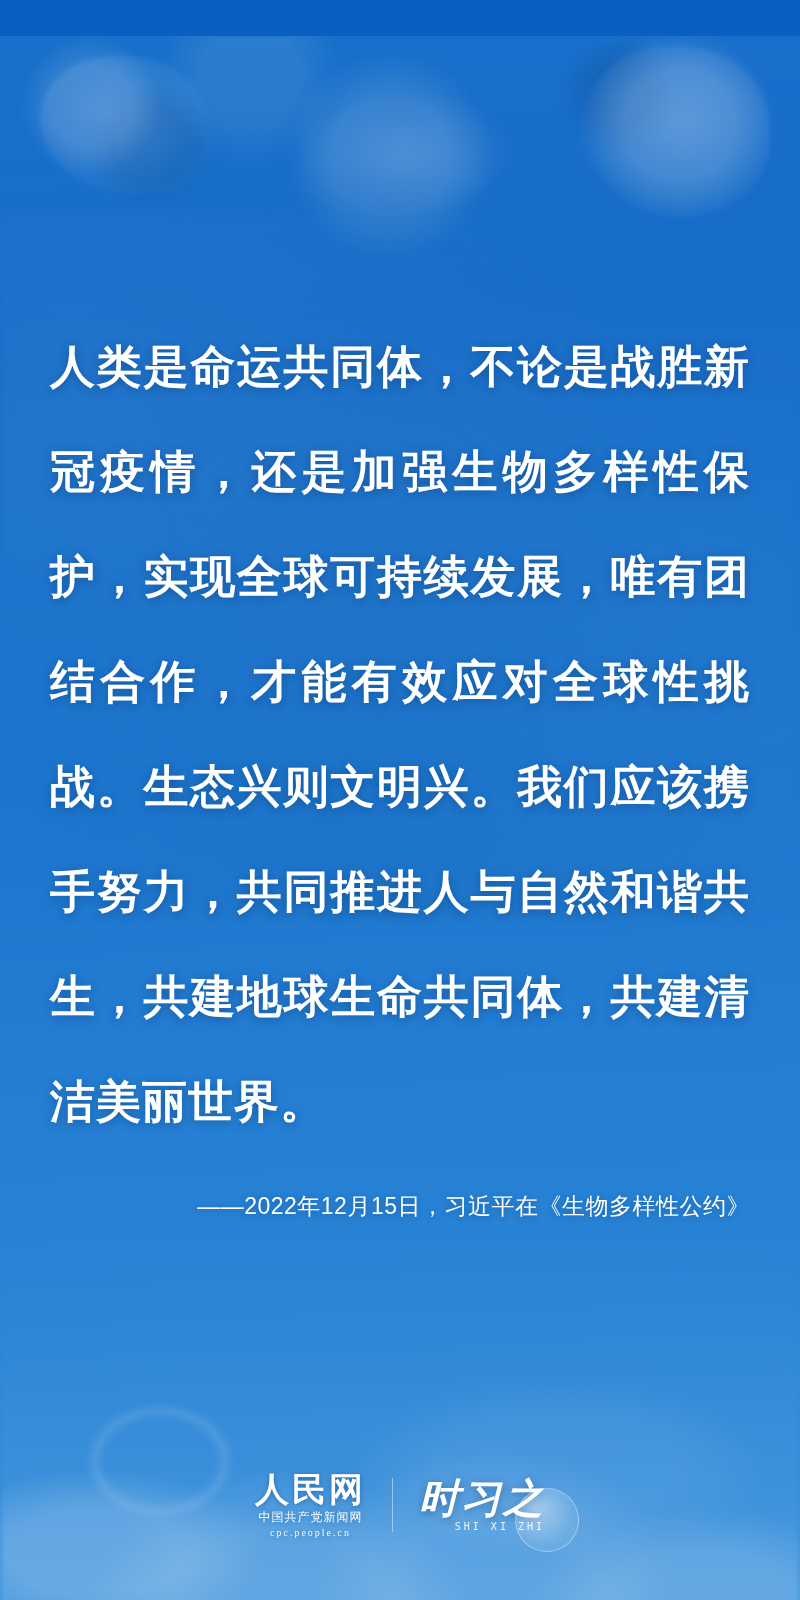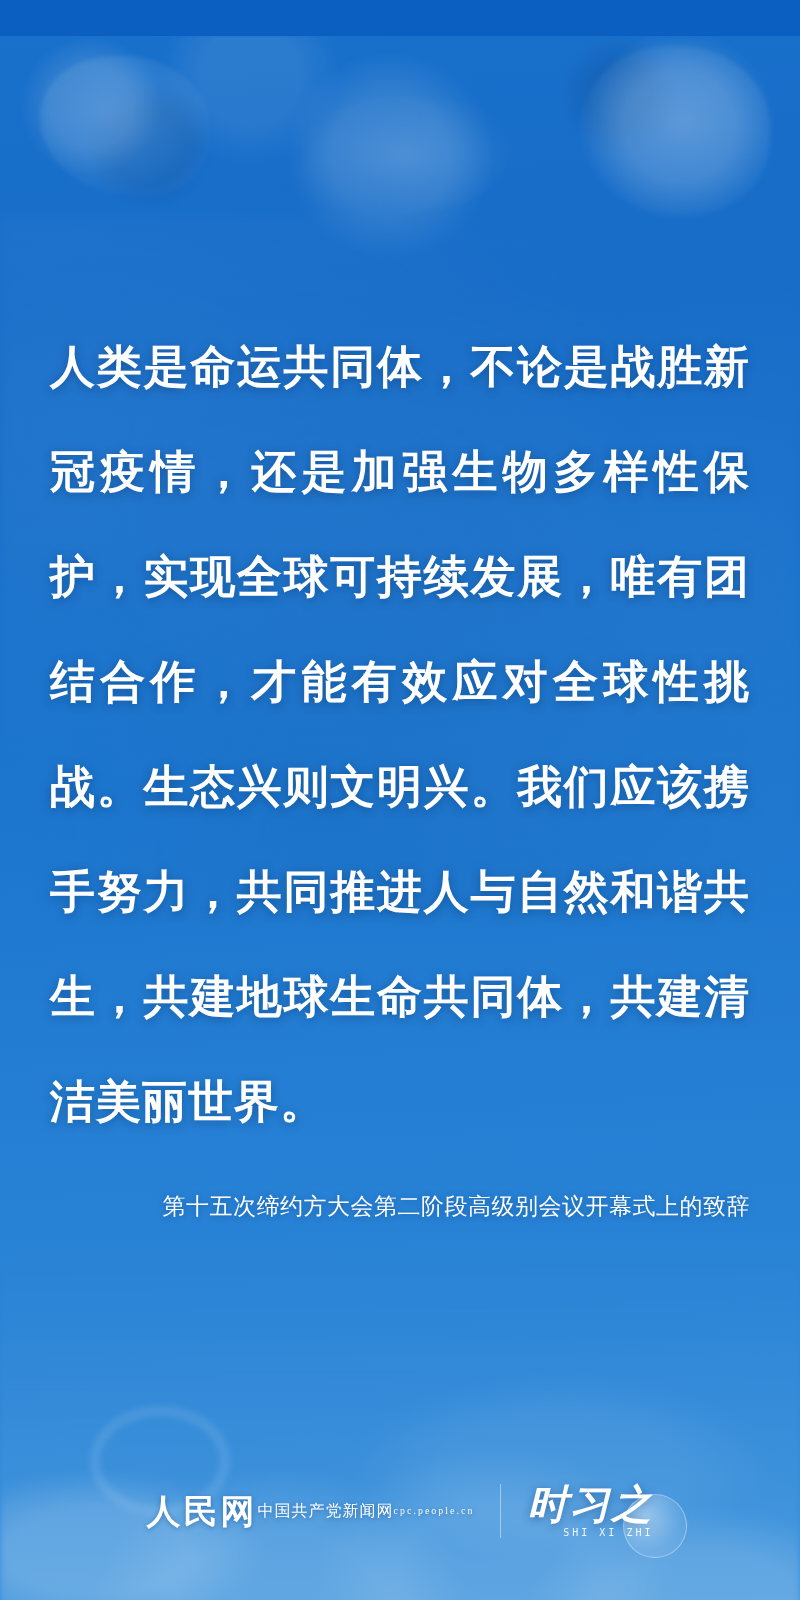--- a/index.html
+++ b/index.html
@@ -132,32 +132,33 @@
     left: 0;
     bottom: 96px;
     width: 800px;
     display: flex;
     align-items: center;
     justify-content: center;
     gap: 26px;
   }
   .logo-people {
     display: flex;
+    flex-direction: column;
     align-items: center;
     color: #ffffff;
     text-shadow: 0 1px 5px rgba(8,50,105,0.4);
   }
   .logo-people .cn {
     font-size: 34px;
     font-weight: bold;
     letter-spacing: 3px;
     line-height: 38px;
   }
   .logo-people .sub {
-    font-size: 16px;
+    font-size: 12px;
     letter-spacing: 1px;
     line-height: 18px;
   }
   .logo-people .url {
     font-size: 10px;
     letter-spacing: 2px;
     line-height: 14px;
     font-family: Liberation Serif, serif;
     opacity: 0.95;
   }
@@ -214,21 +215,21 @@
     <div class="bg-reef"></div>
     <div class="bg-coral-ring"></div>
     <div class="bg-veil"></div>
   </div>
 
   <div class="content">
 
     <div class="quote">人类是命运共同体，不论是战胜新冠疫情，还是加强生物多样性保护，实现全球可持续发展，唯有团结合作，才能有效应对全球性挑战。生态兴则文明兴。我们应该携手努力，共同推进人与自然和谐共生，共建地球生命共同体，共建清洁美丽世界。</div>
 
     <div class="attribution">
-      <span class="line2">第十五次缔约方大会第二阶段高级别会议开幕式上的致辞</span>
+      <span>——2022年12月15日，习近平在《生物多样性公约》</span>
     </div>
 
     <div class="footer">
 
       <div class="logo-people">
         <span class="cn">人民网</span>
         <span class="sub">中国共产党新闻网</span>
         <span class="url">cpc.people.cn</span>
       </div>
 

